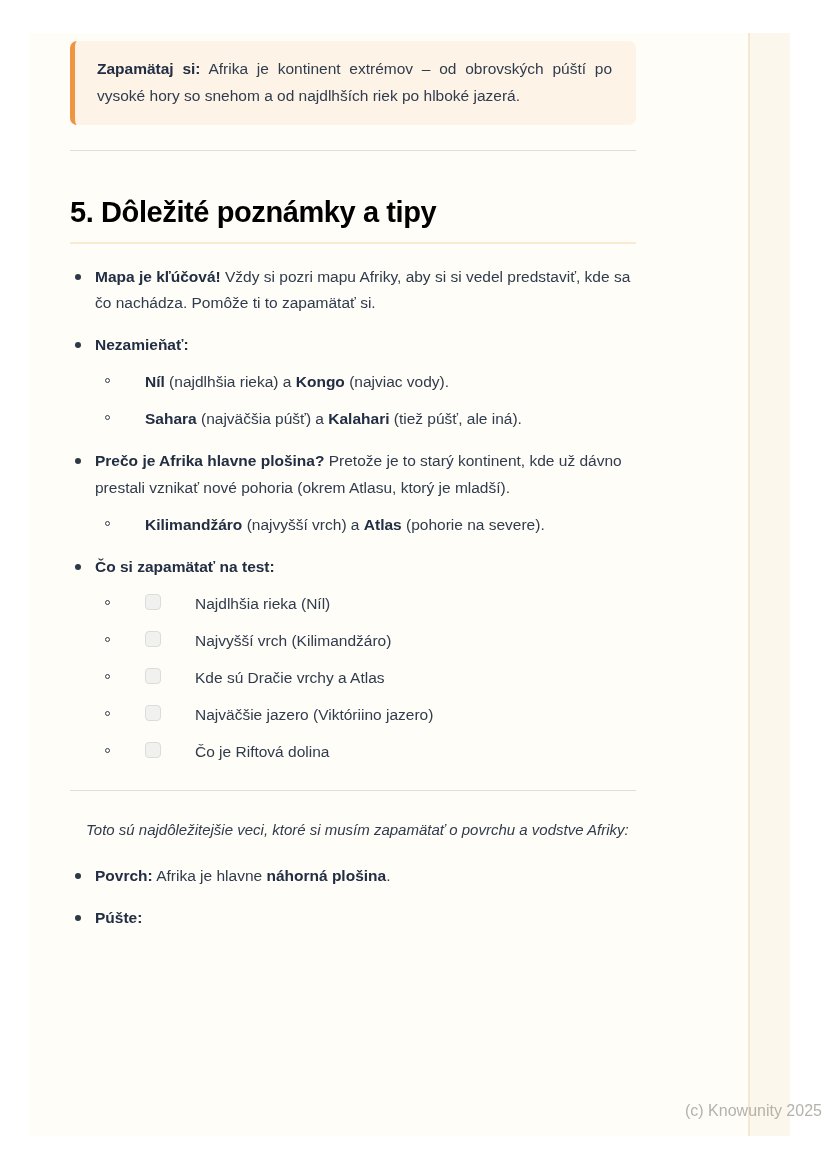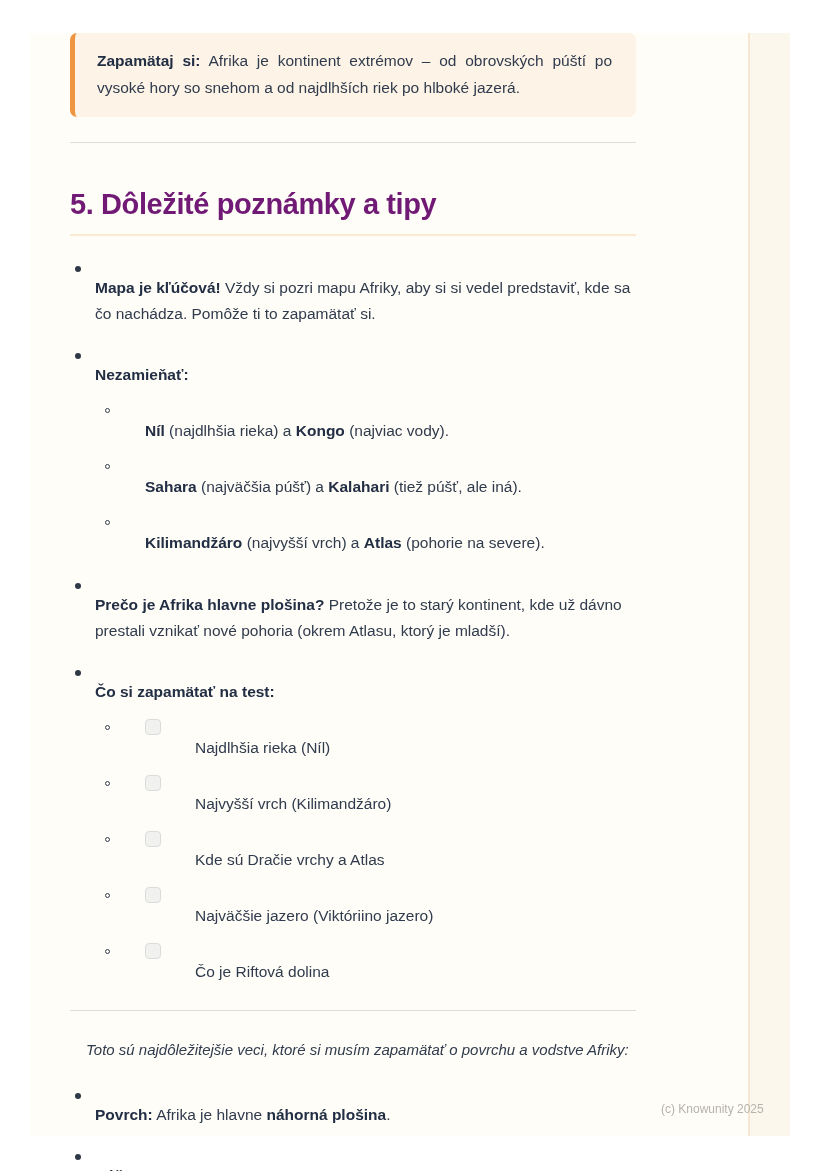--- a/index.html
+++ b/index.html
@@ -19,49 +19,50 @@
   }
   .right-strip {
     position: absolute; left: 718px; top: 0;
     width: 42px; height: 100%;
     background: #fcf7ed;
     border-left: 2px solid #f6e7d0;
   }
   .content { position: absolute; left: 40px; top: 0; width: 566px; }
 
   .callout {
+    margin-top: 8px;
     background: #fdf4e7;
     border-left: 5px solid #ef9440;
     border-radius: 7px;
     padding: 15px 24px 16px 22px;
     font-size: 15.5px;
     line-height: 1.72;
     text-align: justify;
   }
   .b { font-weight: bold; color: #222e44; }
 
   hr.divider {
     border: none;
     border-top: 1.5px solid #dddddb;
     margin: 25px 0 0 0;
   }
   .heading {
     font-size: 29px;
     font-weight: bold;
-    color: #701a75;
+    color: #000000;
     letter-spacing: -0.4px;
     margin: 45px 0 0 0;
     padding-bottom: 13px;
     border-bottom: 2px solid #fbe9d2;
   }
   .list { margin-top: 20px; }
   .li { display: flex; align-items: flex-start; font-size: 15.5px; line-height: 1.68; }
   .l1 { margin-top: 16px; margin-left: 5px; }
   .l2 { margin-top: 11px; margin-left: 35px; gap: 21px; }
-  .txt { flex: 1; margin-top: 19px; }
+  .txt { flex: 1; }
   .marker { flex: none; }
   .dot {
     width: 6px; height: 6px; border-radius: 50%;
     background: #2e3947; margin: 10px 14px 0 0;
   }
   .ring {
     width: 5px; height: 5px; border-radius: 50%;
     border: 1.5px solid #333d4d; margin: 9px 14px 0 0;
   }
   .checkbox {
@@ -74,22 +75,22 @@
   }
   .intro {
     font-size: 15px;
     line-height: 1.66;
     margin: 27px 0 0 16px;
     text-align: justify;
     font-style: italic;
   }
   .footer {
     position: absolute;
-    left: 631px; top: 1069px;
-    font-size: 12px;
+    left: 655px; top: 1069px;
+    font-size: 16px;
     color: #b5b2ac;
     white-space: nowrap;
   }
 </style>
 </head>
 <body>
 
 <div class="page">
   <div class="right-strip"></div>
 
@@ -112,27 +113,27 @@
           <span class="txt"><span class="b">Nezamieňať:</span></span>
         </div>
         <div class="li l2">
           <span class="marker ring"></span>
           <span class="txt"><span class="b">Níl</span><span> (najdlhšia rieka) a </span><span class="b">Kongo</span><span> (najviac vody).</span></span>
         </div>
         <div class="li l2">
           <span class="marker ring"></span>
           <span class="txt"><span class="b">Sahara</span><span> (najväčšia púšť) a </span><span class="b">Kalahari</span><span> (tiež púšť, ale iná).</span></span>
         </div>
+        <div class="li l1">
+          <span class="marker dot"></span>
+          <span class="txt"><span class="b">Prečo je Afrika hlavne plošina?</span><span> Pretože je to starý kontinent, kde už dávno prestali vznikať nové pohoria (okrem Atlasu, ktorý je mladší).</span></span>
+        </div>
         <div class="li l2">
           <span class="marker ring"></span>
           <span class="txt"><span class="b">Kilimandžáro</span><span> (najvyšší vrch) a </span><span class="b">Atlas</span><span> (pohorie na severe).</span></span>
-        </div>
-        <div class="li l1">
-          <span class="marker dot"></span>
-          <span class="txt"><span class="b">Prečo je Afrika hlavne plošina?</span><span> Pretože je to starý kontinent, kde už dávno prestali vznikať nové pohoria (okrem Atlasu, ktorý je mladší).</span></span>
         </div>
         <div class="li l1">
           <span class="marker dot"></span>
           <span class="txt"><span class="b">Čo si zapamätať na test:</span></span>
         </div>
         <div class="li l2">
           <span class="marker ring"></span>
           <span class="checkbox"></span>
           <span class="txt">Najdlhšia rieka (Níl)</span>
         </div>

